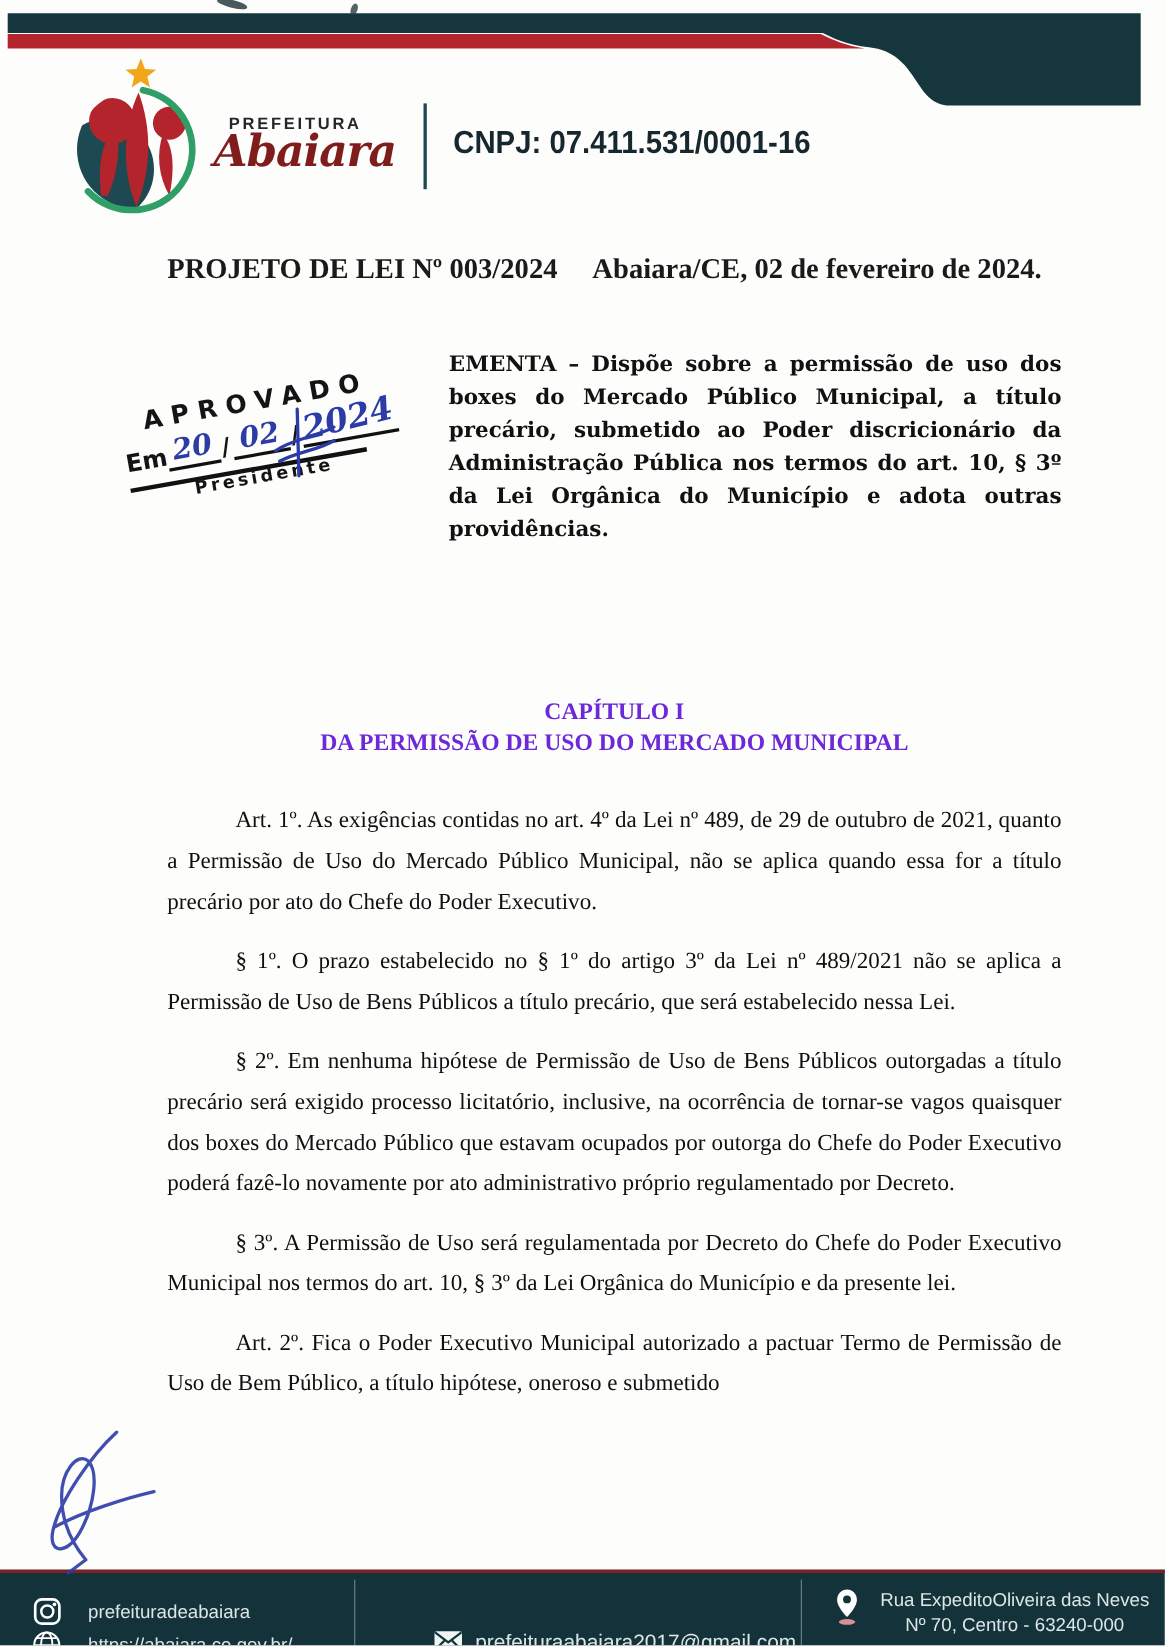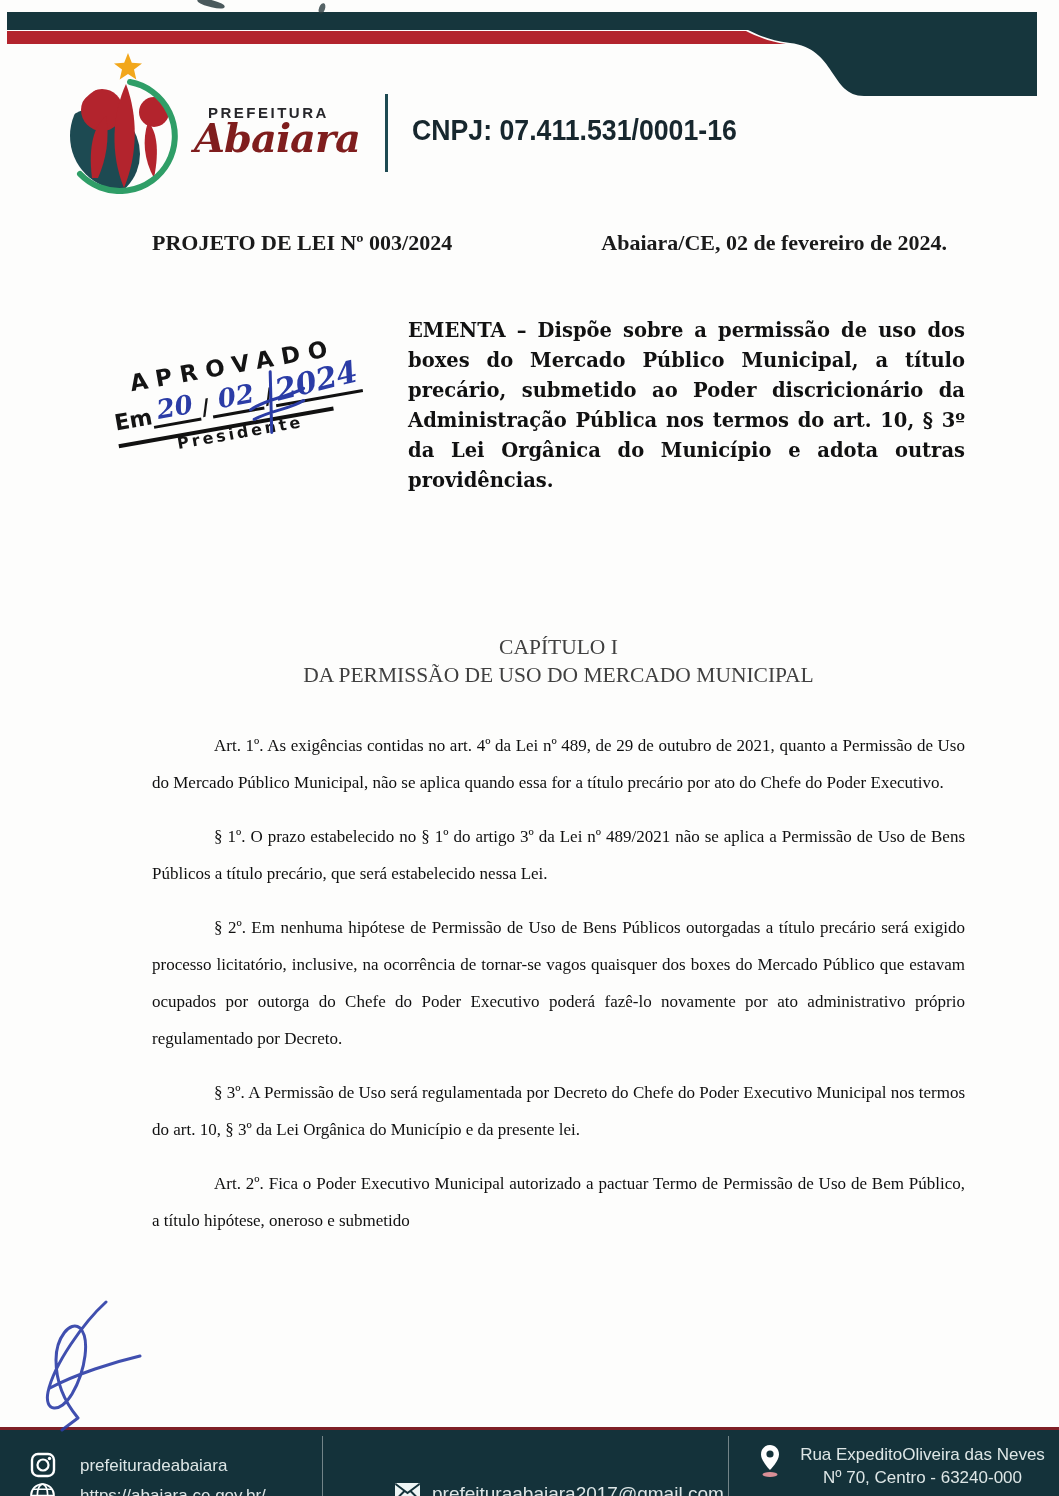--- a/index.html
+++ b/index.html
@@ -22,21 +22,21 @@
   .logo-abaiara{position:absolute; left:194px; top:114px;
     font-family:"DejaVu Serif",serif; font-style:italic; font-weight:bold;
     font-size:40px; color:#7f1d1d; letter-spacing:-1px;}
   .logo-sep{position:absolute; left:385px; top:94px; width:3px; height:78px; background:#1d4a52;}
   .cnpj{position:absolute; left:412px; top:114px;
     font-family:"Liberation Sans",sans-serif; font-weight:bold; font-size:29px;
     color:#17272e; transform:scaleX(.92); transform-origin:left top; white-space:nowrap;}
   
   .title-row{position:absolute; left:152px; top:230px; width:795px;
     display:flex; justify-content:space-between;
-    font-weight:bold; font-size:22px; white-space:nowrap;}
+    font-weight:bold; font-size:26px; white-space:nowrap;}
   
   .stamp{position:absolute; left:112px; top:352px; width:250px;
     transform:rotate(-10deg); color:#141414; z-index:4;}
   .stamp-title{font-family:"DejaVu Sans",sans-serif; font-weight:bold;
     font-size:23px; letter-spacing:8px; margin-left:22px;}
   .stamp-row{display:flex; align-items:flex-end; margin-top:1px;
     font-family:"DejaVu Sans",sans-serif; font-weight:bold; font-size:22px;}
   .seg{border-bottom:3px solid #111; text-align:center; line-height:1.05; padding:0 2px;}
   .seg-day{width:44px;} .seg-month{width:48px;} .seg-year{width:84px;}
   .sep{padding:0 2px; font-size:22px;}
@@ -50,24 +50,24 @@
   
   .ementa{position:absolute; left:408px; top:316px; width:557px;
     font-family:"DejaVu Serif",serif; font-weight:bold; 
     font-size:19.5px; line-height:30px; text-align:justify; color:#111;}
   
   .preamble{position:absolute; left:152px; top:531px; width:813px;
     font-size:21px; line-height:28.5px; text-align:justify; color:#101010;}
   .preamble b{letter-spacing:.2px;}
   
   .chapter{position:absolute; left:152px; top:633px; width:813px; text-align:center;
-    font-weight:normal; font-size:21.5px; line-height:28px; color:#404040;}
+    font-weight:bold; font-size:21.5px; line-height:28px; color:#6d28d9;}
   
   .articles{position:absolute; left:152px; top:727px; width:813px;
-    font-size:17px; line-height:37px; text-align:justify; color:#101010;}
+    font-size:21px; line-height:37px; text-align:justify; color:#101010;}
   .articles p{margin:0 0 17px 0; text-indent:62px;}
   
   .signature{position:absolute; left:14px; top:1292px; z-index:5;}
   
   .footer{position:absolute; left:0; top:1410px; width:1059px; height:73px;
     background:#14323a; border-top:3px solid #7e2026; border-bottom:3px solid #79b4c6;
     font-family:"Liberation Sans",sans-serif; color:#dde6e6; z-index:2;margin-top:17px;}
   .f-icon{position:absolute;}
   .f-text{position:absolute; font-size:17px; white-space:nowrap;}
   .f-divider{position:absolute; top:6px; width:1px; height:60px; background:rgba(255,255,255,.4);}

